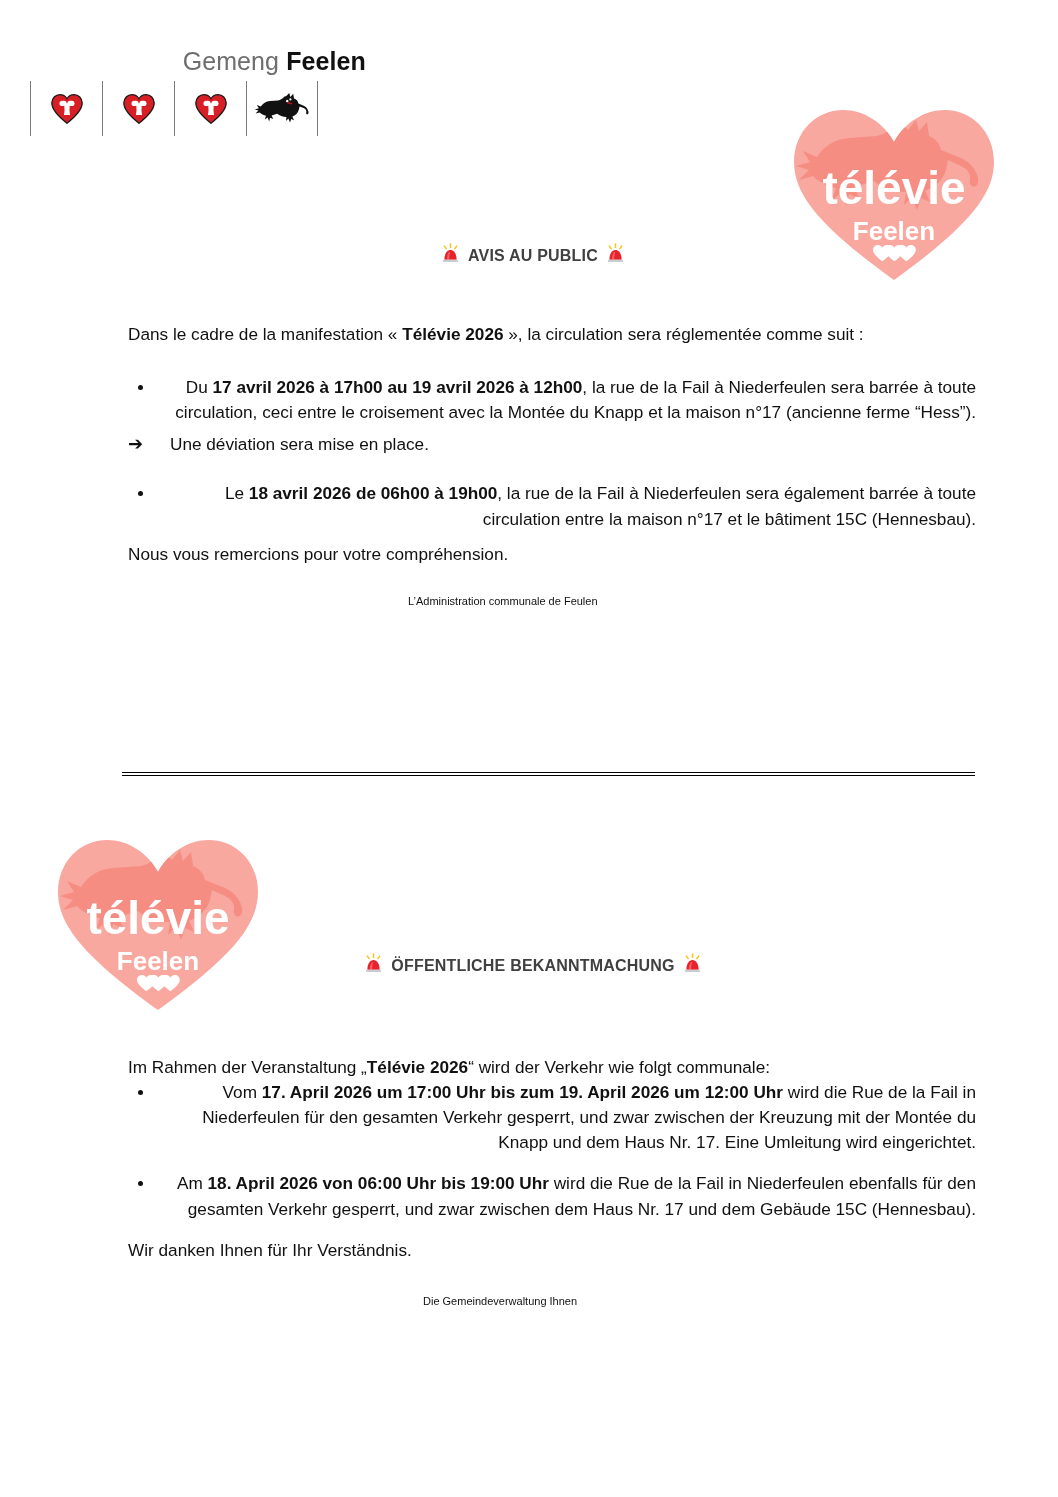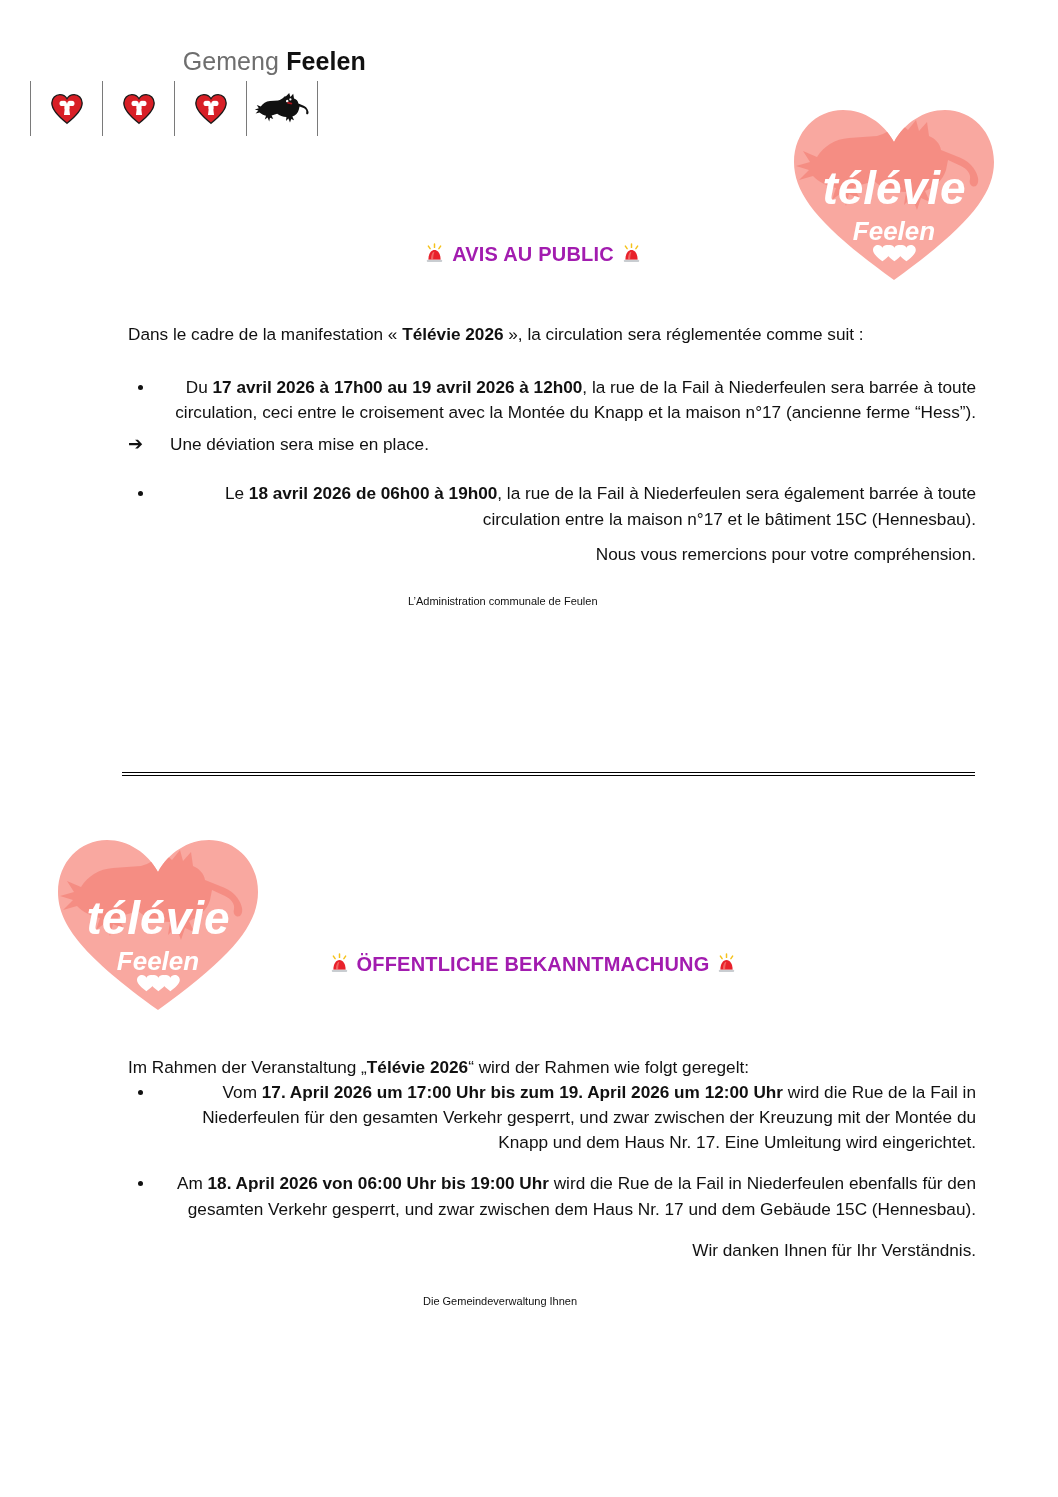--- a/index.html
+++ b/index.html
@@ -52,33 +52,32 @@
   .crest-cell:last-child { border-right: 1.4px solid #7a7a7a; }
 
   .heart-crest { width: 34px; height: 32px; display: block; }
   .lion-crest { width: 56px; height: 34px; display: block; }
 
   
   .televie {
     position: absolute;
     width: 212px;
     height: 186px;
-    font-style: italic;
   }
   .televie.top-right { left: 788px; top: 100px; }
   .televie.mid-left  { left: 52px;  top: 830px; }
   .televie svg { width: 100%; height: 100%; display: block; }
 
   
   .notice-title {
     text-align: center;
     font-weight: 700;
-    font-size: 20px;
+    font-size: 16px;
     letter-spacing: .2px;
-    color: #a21caf;
+    color: #404040;
     white-space: nowrap;
     padding-left: 8px;
   }
   .notice-title .beacon { display: inline-block; vertical-align: -3px; margin: 0 7px; }
   .beacon svg { width: 21px; height: 21px; display: block; }
 
   .body-text {
     font-size: 17.2px;
     line-height: 1.46;
     color: #111;
@@ -113,21 +112,21 @@
   }
   .arrow-line .arrow-glyph {
     position: absolute;
     left: 0px;
     top: -1px;
     font-weight: 700;
     font-size: 18px;
   }
   .arrow-line .arrow-text { margin-left: 10px; }
 
-  .closing-line { margin-top: 10px; text-align: right; }
+  .closing-line { margin-top: 10px; }
   .signature {
     margin-top: 26px;
     padding-left: 280px;
     font-size: 11px;
     color: #111;
   }
   #fr-title { position: absolute; left: 0; top: 243px; width: 1058px; }
   #fr-body  { position: absolute; left: 128px; top: 322px; width: 848px; }
 
   
@@ -312,21 +311,21 @@
           </g>
           <path d="M5 19 C5 12.5 8 8 12 8 C16 8 19 12.5 19 19 Z" fill="#e8212b"></path>
           <path d="M8 19 C8 13.5 9.6 10 12 10 C12 10 10.5 13 10.5 19 Z" fill="#f4736f" opacity=".8"></path>
           <rect x="3.2" y="19" width="17.6" height="2.6" rx="1.1" fill="#c9cdd1"></rect>
         </svg>
       </span>
     </div>
   </div>
 
   <div id="de-body" class="body-text">
-    <p class="intro" style="margin:0;"><span>Im Rahmen der Veranstaltung „</span><b>Télévie 2026</b><span>“ wird der Rahmen wie folgt geregelt:</span></p>
+    <p class="intro" style="margin:0;"><span>Im Rahmen der Veranstaltung „</span><b>Télévie 2026</b><span>“ wird der Verkehr wie folgt communale:</span></p>
 
     <ul class="bullets">
       <li><span>Vom </span><b>17. April 2026 um 17:00 Uhr bis zum 19. April 2026 um 12:00 Uhr</b><span> wird die Rue de la Fail in Niederfeulen für den gesamten Verkehr gesperrt, und zwar zwischen der Kreuzung mit der Montée du Knapp und dem Haus Nr. 17. Eine Umleitung wird eingerichtet.</span></li>
       <li><span>Am </span><b>18. April 2026 von 06:00 Uhr bis 19:00 Uhr</b><span> wird die Rue de la Fail in Niederfeulen ebenfalls für den gesamten Verkehr gesperrt, und zwar zwischen dem Haus Nr. 17 und dem Gebäude 15C (Hennesbau).</span></li>
     </ul>
 
     <p class="closing-line" style="margin:4px 0 0 0;">Wir danken Ihnen für Ihr Verständnis.</p>
     <div class="signature">Die Gemeindeverwaltung Ihnen</div>
   </div>
 

